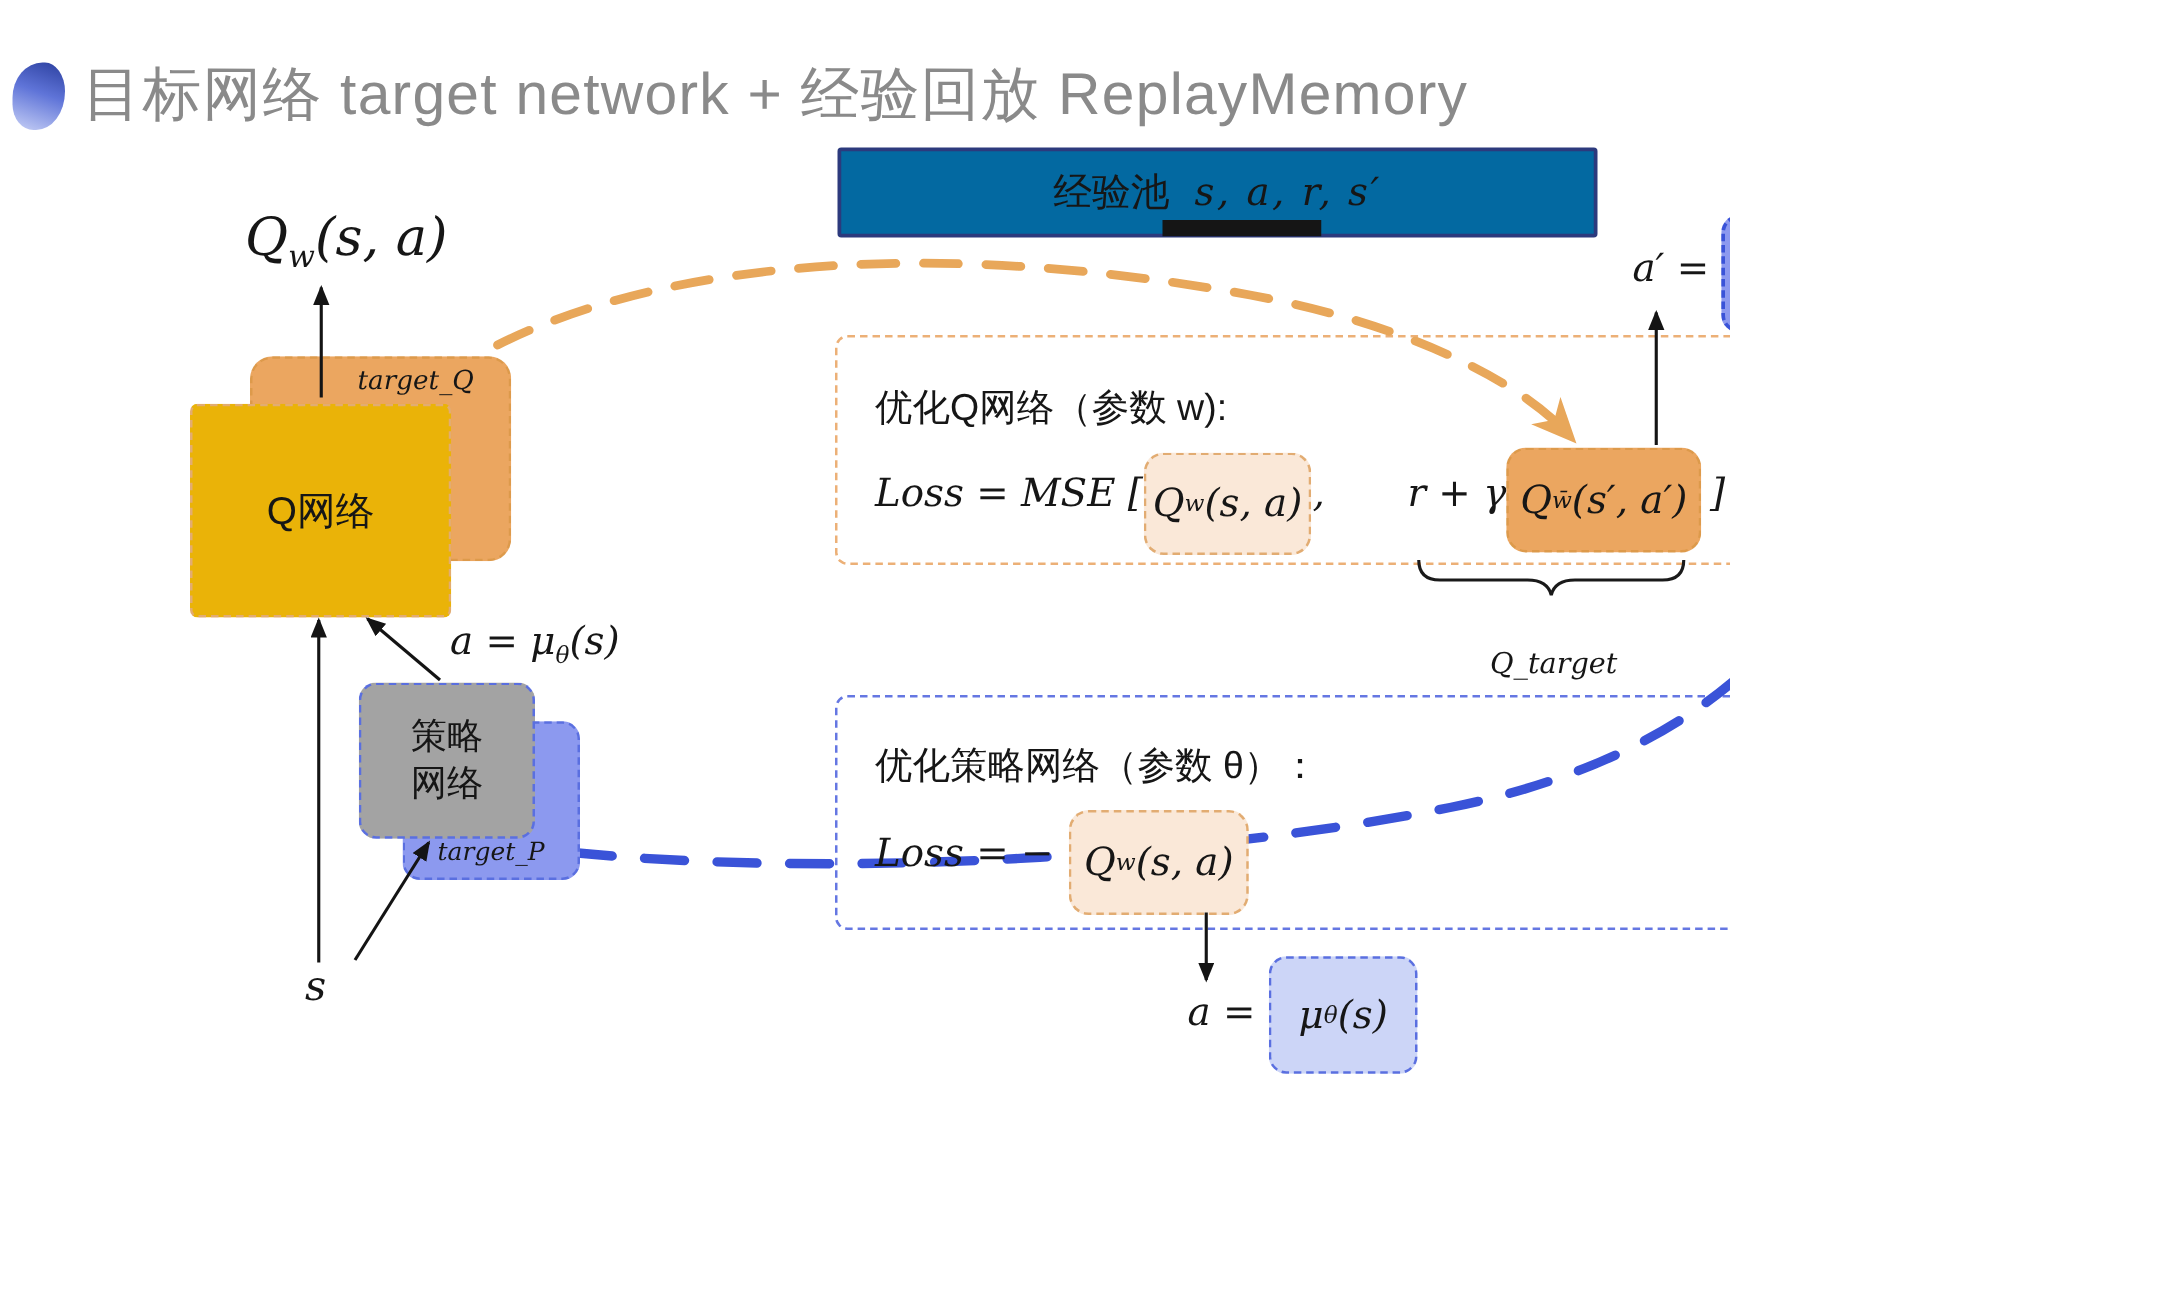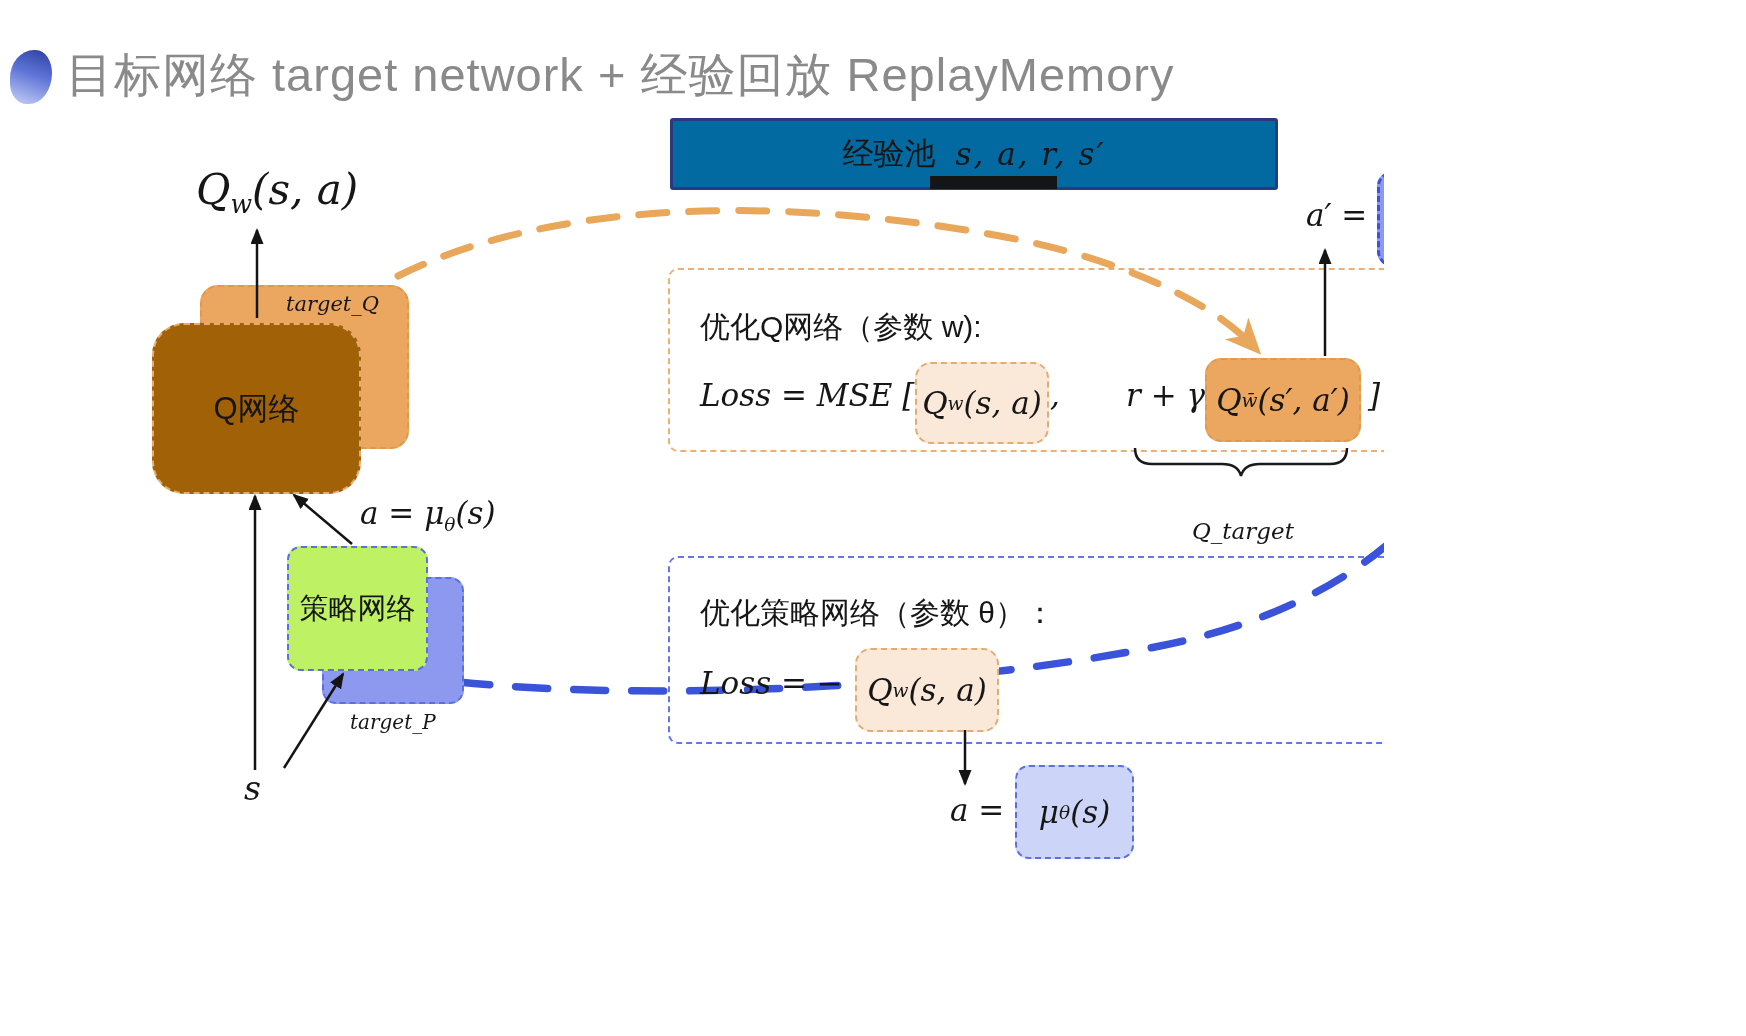--- a/index.html
+++ b/index.html
@@ -57,33 +57,33 @@
   <div class="title">目标网络 target network + 经验回放 ReplayMemory</div>
 
   <div class="replay">
     <span>经验池</span>
     <span class="math tuple">s, a, r, s′</span>
   </div>
   <div class="darkbar"></div>
 
   <div class="box" style="left:200px;top:285px;width:205px;height:160px;background:#EBA660;border:2px dashed #DD9A4B;border-radius:18px;"></div>
   <div class="lbl math" style="left:286px;top:292px;font-size:21px;">target_Q</div>
-  <div class="box" style="left:152px;top:323px;width:205px;height:167px;background:#a16207;border:2px dashed #E2AC72;border-radius:32px;display:flex;align-items:center;justify-content:center;">
+  <div class="box" style="left:152px;top:323px;width:205px;height:167px;background:#eab308;border:2px dashed #E2AC72;border-radius:6px;display:flex;align-items:center;justify-content:center;">
     <span style="font-size:31px;">Q网络</span>
   </div>
   <div class="lbl math" style="left:196px;top:166px;font-size:42px;">
     <span>Q</span><sub>w</sub><span>(s, a)</span>
   </div>
 
   <div class="box" style="left:322px;top:577px;width:138px;height:123px;background:#8C99EF;border:2px dashed #5A6FE0;border-radius:14px;"></div>
-  <div class="box" style="left:287px;top:546px;width:137px;height:121px;background:#bef264;border:2px dashed #5A6FE0;border-radius:14px;display:flex;flex-direction:row;align-items:center;justify-content:center;font-size:29px;line-height:1.3;">
+  <div class="box" style="left:287px;top:546px;width:137px;height:121px;background:#a3a3a3;border:2px dashed #5A6FE0;border-radius:14px;display:flex;flex-direction:column;align-items:center;justify-content:center;font-size:29px;line-height:1.3;">
     <span>策略</span>
     <span>网络</span>
   </div>
-  <div class="lbl math" style="left:350px;top:670px;font-size:20px;margin-top:41px;">target_P</div>
+  <div class="lbl math" style="left:350px;top:670px;font-size:20px;">target_P</div>
 
   <div class="lbl math" style="left:360px;top:496px;font-size:31px;">
     <span>a = μ</span><sub>θ</sub><span>(s)</span>
   </div>
 
   <div class="lbl math" style="left:244px;top:770px;font-size:33px;">s</div>
 
   <div>
     <div class="lbl" style="left:700px;top:310px;font-size:30px;">优化Q网络（参数 w):</div>
     <div class="lbl math" style="left:700px;top:378px;font-size:31px;">Loss = MSE [</div>

